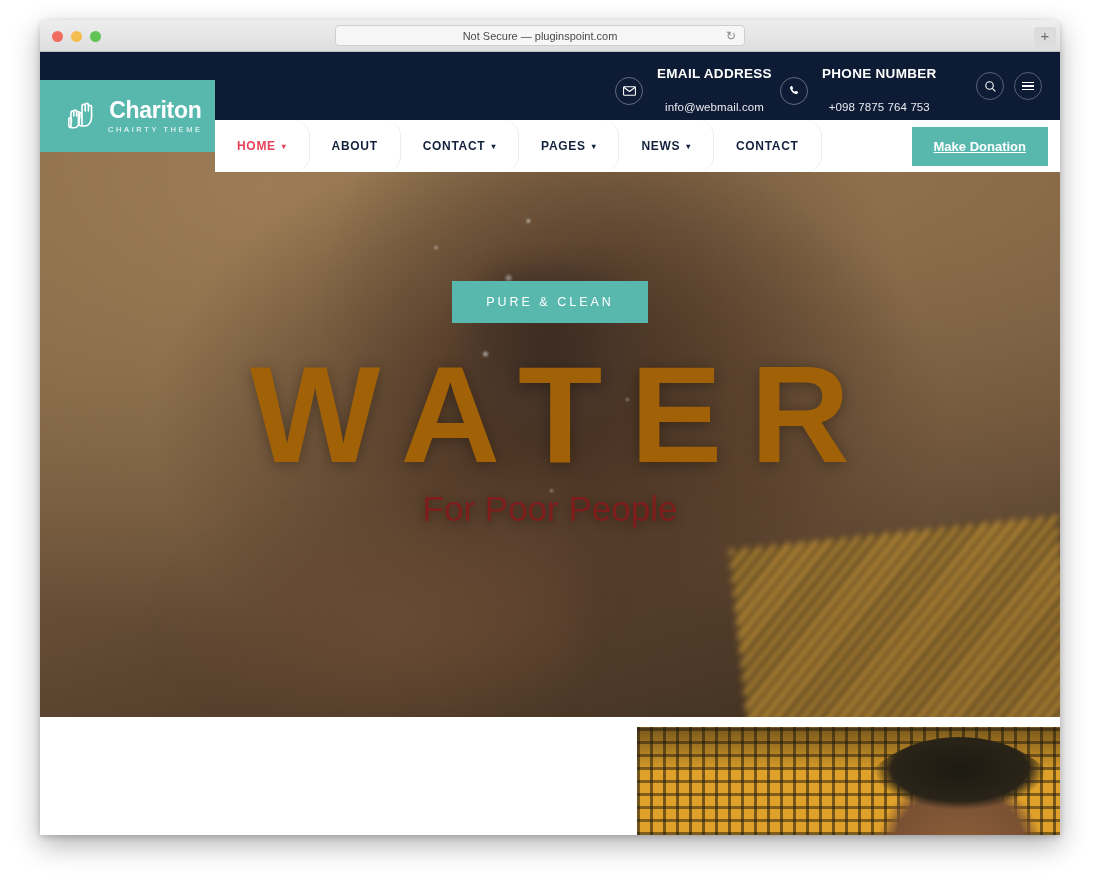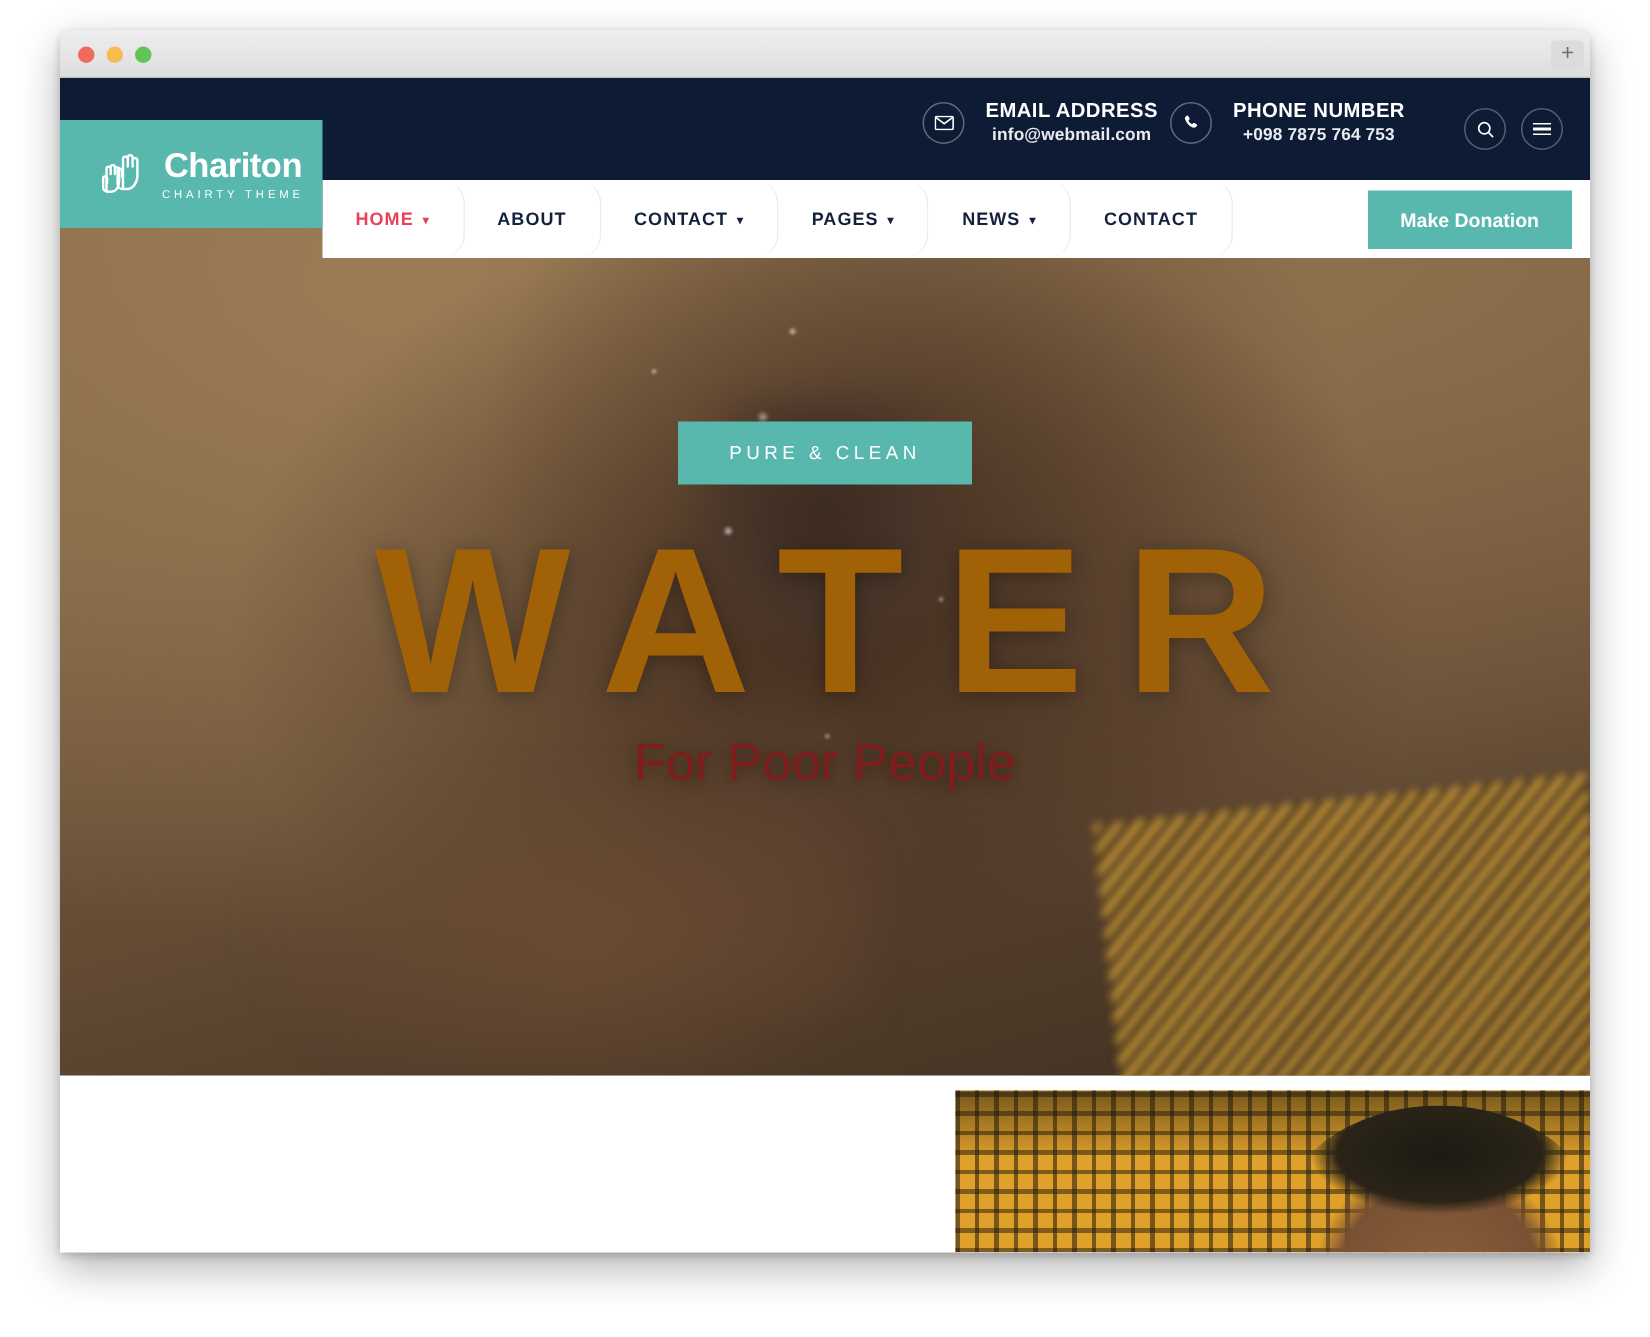--- a/index.html
+++ b/index.html
@@ -149,22 +149,22 @@
     border-radius: 50%;
     display: flex; align-items: center; justify-content: center;
     color: #ffffff;
   }
   .contact-text .label {
     font-size: 13.5px; font-weight: bold; color: #ffffff;
     letter-spacing: 0.3px; line-height: 1.25;
     font-family: "Liberation Sans", sans-serif;
   }
   .contact-text .value {
-    font-size: 11.5px; font-weight: bold; color: #e8eaf0;
-    line-height: 1.35; letter-spacing: 0.1px;
+    font-size: 11.5px; font-weight: normal; color: #e8eaf0;
+    line-height: 1.35; letter-spacing: 0.1px; margin-top: 17px;
   }
 
   .header-actions {
     position: absolute;
     right: 18px; top: 20px;
     display: flex; align-items: center; gap: 10px;
   }
   .action-circle {
     width: 28px; height: 28px;
     border: 1px solid rgba(255,255,255,0.30);
@@ -218,20 +218,21 @@
   .nav-spacer { flex: 1; }
   .donate-btn {
     align-self: center;
     margin-right: 12px;
     background: #58b8ae;
     color: #ffffff;
     font-size: 13px; font-weight: bold;
     padding: 12px 22px;
     cursor: pointer;
     white-space: nowrap;
+    text-decoration: underline;
   }
 
   
   .hero-content {
     position: absolute;
     left: 0; top: 0; width: 1020px; height: 665px;
     display: flex; flex-direction: column;
     align-items: center; justify-content: center;
     z-index: 10;
     padding-top: 40px;
@@ -302,20 +303,24 @@
 
 <div class="browser-window">
 
   <div class="titlebar">
     <div class="traffic-lights">
       <span class="dot red"></span>
       <span class="dot yellow"></span>
       <span class="dot green"></span>
     </div>
 
+    <div class="urlbar">
+      <span>Not Secure — pluginspoint.com</span>
+      <span class="reload">↻</span>
+    </div>
 
     <div class="newtab-btn">+</div>
   </div>
 
   <div class="viewport">
 
     <div class="hero">
       <div class="hero-figure"></div>
       <div class="hero-spray"></div>
       <div class="hero-hands"></div>

